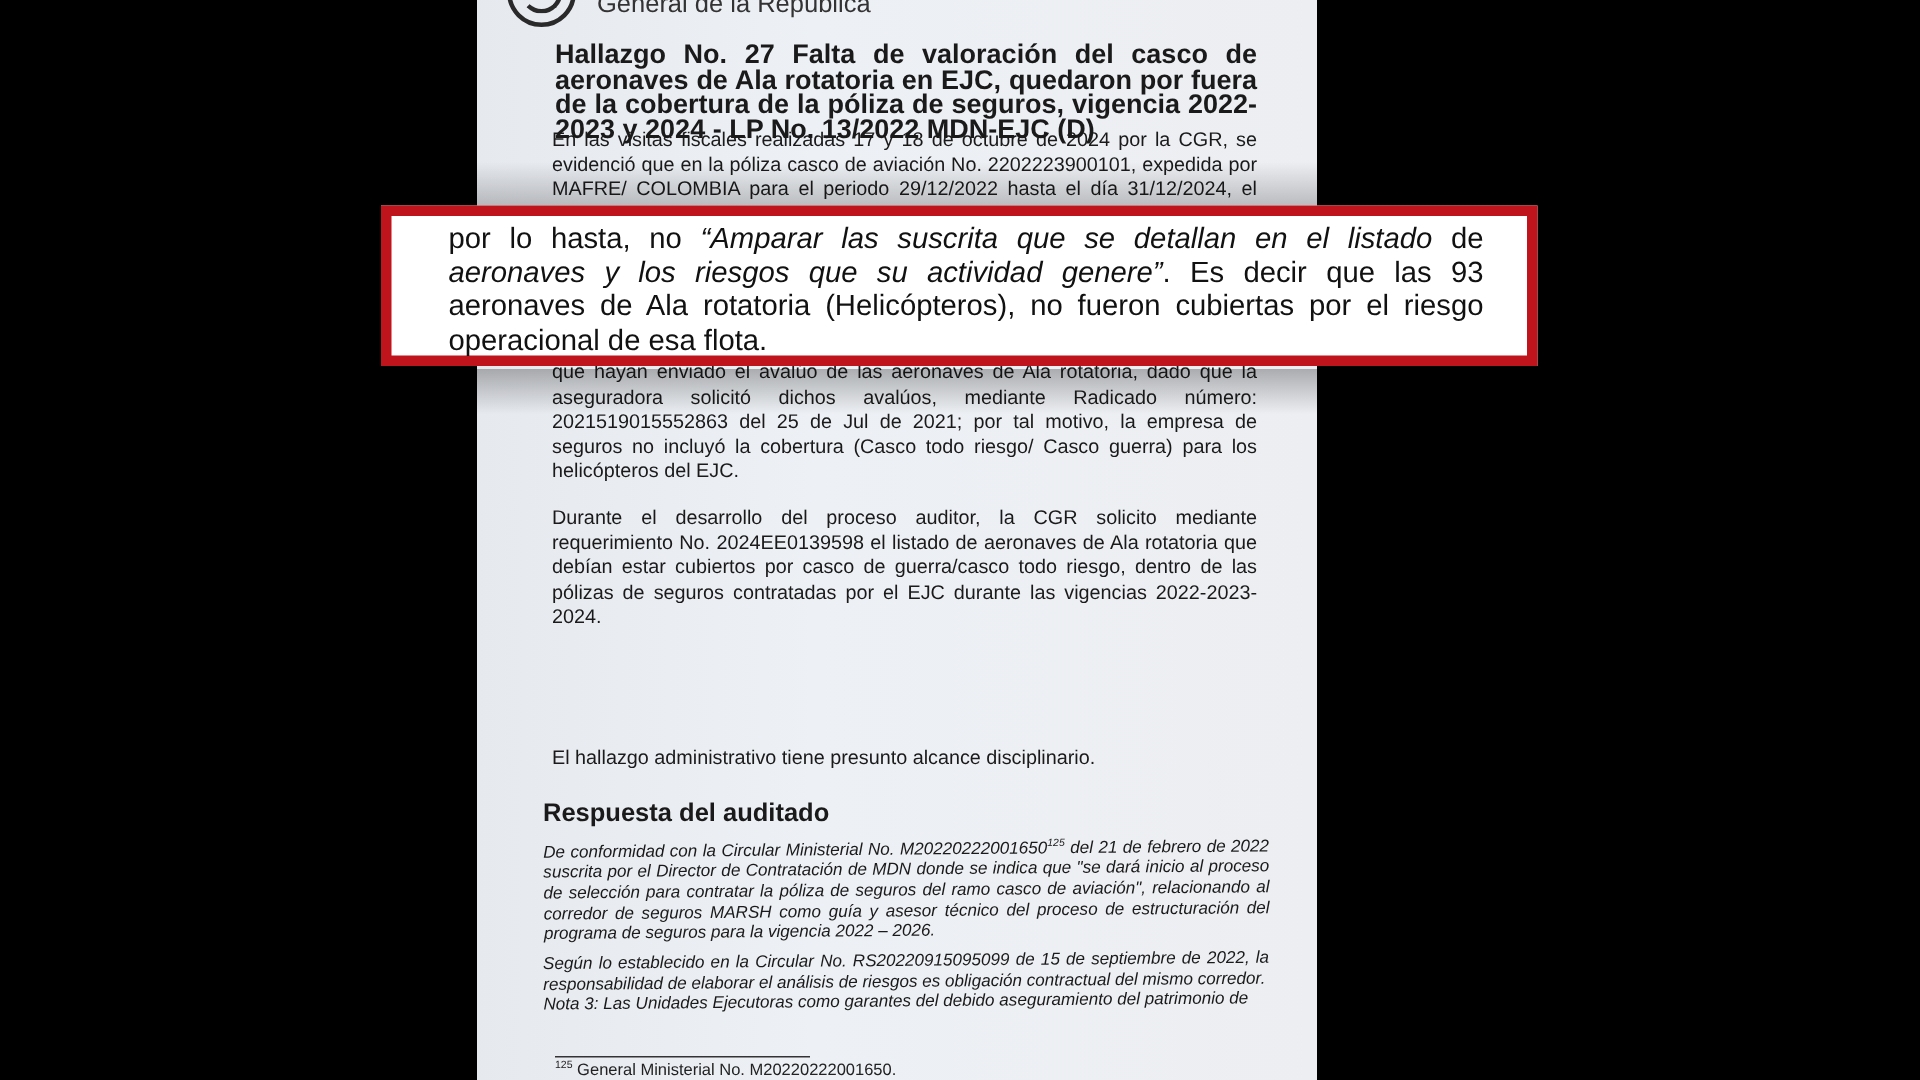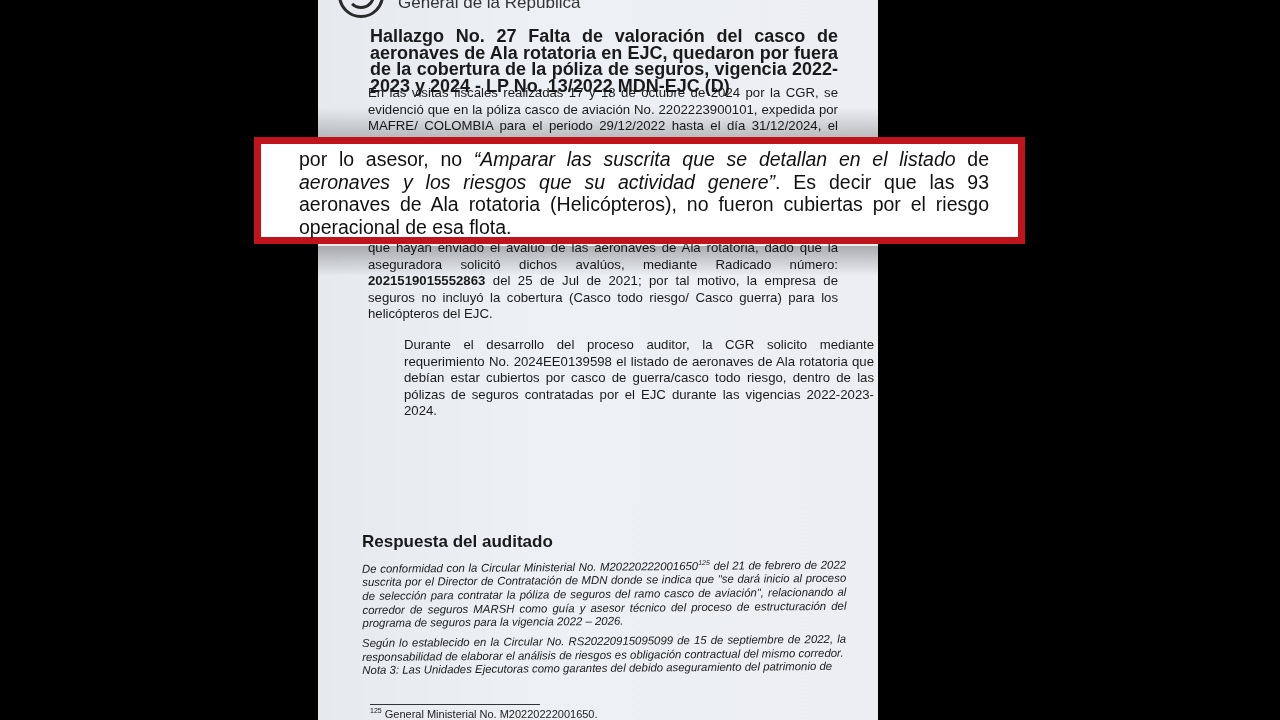--- a/index.html
+++ b/index.html
@@ -69,21 +69,21 @@
     .title {
       top: 28px;
       font-weight: bold;
       font-size: 18px;
       line-height: 16.5px;
       left: 52px;
       width: 468px;
     }
     .p1 { top: 85px; }
     .p2 { top: 240px; }
-    .p3 { top: 337px; margin-left: 36px; }
+    .p3 { top: 337px; }
     .p4 { top: 432px; }
     .p5 { top: 497px; }
     .subhead {
       position: absolute;
       left: 44px;
       top: 532px;
       font-weight: bold;
       font-size: 17px;
     }
     .italic-block {
@@ -108,21 +108,21 @@
       background: #333;
     }
     .footnote {
       position: absolute;
       left: 52px;
       top: 707px;
       font-size: 11px;
       color: #222;
     }
     sup { font-size: 7px; }
-    .bold { font-weight: bold; }
+    .bold { font-weight: normal; }
     .shadow-top {
       position: absolute;
       left: 0; top: 246px;
       width: 562px; height: 30px;
       background: linear-gradient(180deg, rgba(0,0,0,0.28), rgba(0,0,0,0));
       pointer-events: none;
     }
     .shadow-bottom {
       position: absolute;
       left: 0; top: 108px;
@@ -165,29 +165,30 @@
 
   <div class="shadow-bottom"></div>
 
   <div class="block p2"><span>que hayan enviado el avalúo de las aeronaves de Ala rotatoria, dado que la aseguradora solicitó dichos avalúos, mediante Radicado número: </span><span class="bold">2021519015552863</span><span> del 25 de Jul de 2021; por tal motivo, la empresa de seguros no incluyó la cobertura (Casco todo riesgo/ Casco guerra) para los helicópteros del EJC.</span></div>
 
   <div class="shadow-top"></div>
 
   <div class="block p3">Durante el desarrollo del proceso auditor, la CGR solicito mediante requerimiento No. 2024EE0139598 el listado de aeronaves de Ala rotatoria que debían estar cubiertos por casco de guerra/casco todo riesgo, dentro de las pólizas de seguros contratadas por el EJC durante las vigencias 2022-2023-2024.</div>
 
 
+  <div class="block p5">El hallazgo administrativo tiene presunto alcance disciplinario.</div>
 
   <div class="subhead">Respuesta del auditado</div>
 
   <div class="italic-block ib1"><span>De conformidad con la Circular Ministerial No. M20220222001650</span><sup>125</sup><span> del 21 de febrero de 2022 suscrita por el Director de Contratación de MDN donde se indica que "se dará inicio al proceso de selección para contratar la póliza de seguros del ramo casco de aviación", relacionando al corredor de seguros MARSH como guía y asesor técnico del proceso de estructuración del programa de seguros para la vigencia 2022 – 2026.</span></div>
 
   <div class="italic-block ib2">
     <div>Según lo establecido en la Circular No. RS20220915095099 de 15 de septiembre de 2022, la responsabilidad de elaborar el análisis de riesgos es obligación contractual del mismo corredor.</div>
     <div>Nota 3: Las Unidades Ejecutoras como garantes del debido aseguramiento del patrimonio de</div>
   </div>
 
   <div class="footnote-rule"></div>
   <div class="footnote"><sup>125</sup><span> General Ministerial No. M20220222001650.</span></div>
 </div>
 
 <div class="callout">
-  <div class="callout-text"><span>por lo asesor, no </span><em>“Amparar las suscrita que se detallan en el listado</em><span> de </span><em>aeronaves y los riesgos que su actividad genere”</em><span>. Es decir que las 93 aeronaves de Ala rotatoria (Helicópteros), no fueron cubiertas por el riesgo operacional de esa flota.</span></div>
+  <div class="callout-text"><span>por lo hasta, no </span><em>“Amparar las suscrita que se detallan en el listado</em><span> de </span><em>aeronaves y los riesgos que su actividad genere”</em><span>. Es decir que las 93 aeronaves de Ala rotatoria (Helicópteros), no fueron cubiertas por el riesgo operacional de esa flota.</span></div>
 </div>
 
 </body></html>

